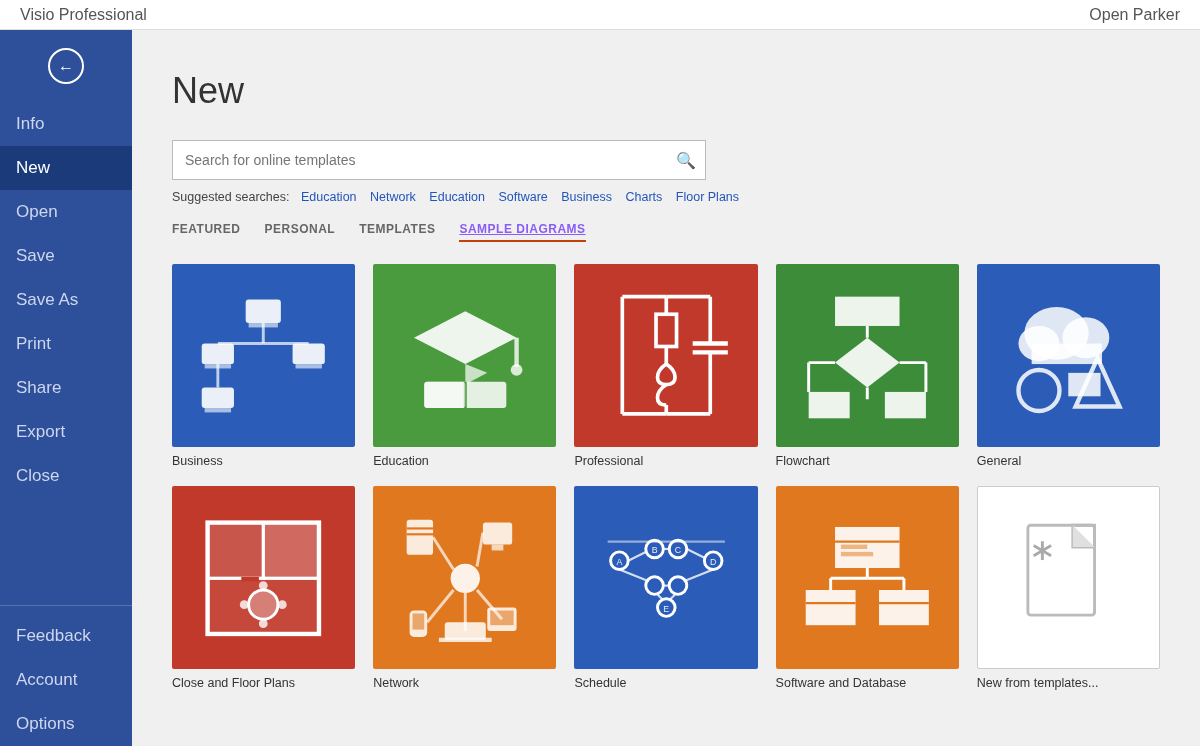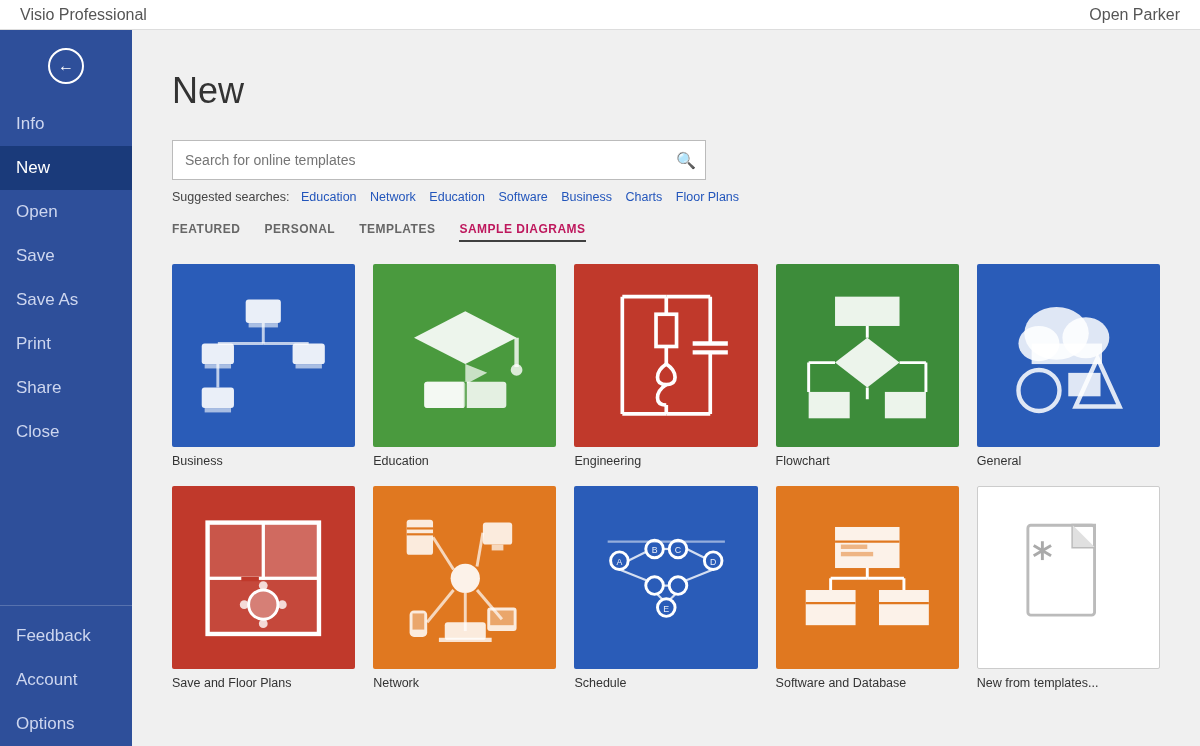--- a/index.html
+++ b/index.html
@@ -151,22 +151,23 @@
       font-size: 12px;
       font-weight: 600;
       padding-bottom: 4px;
       color: #666;
       cursor: pointer;
       letter-spacing: 0.5px;
       text-transform: uppercase;
     }
 
     .tab.active {
-      color: #be185d;
-      border-bottom: 2px solid #404040;
+      color: #8b5cf6;
+      border-bottom: 2px solid #c2410c;
+      text-decoration: underline;
     }
 
     
     .templates-grid {
       display: grid;
       grid-template-columns: repeat(5, 1fr);
       gap: 18px;
     }
 
     .template-item {
@@ -225,20 +226,21 @@
       <div class="back-circle">←</div>
     </div>
 
     <div class="sidebar-item">Info</div>
     <div class="sidebar-item active">New</div>
     <div class="sidebar-item">Open</div>
     <div class="sidebar-item">Save</div>
     <div class="sidebar-item">Save As</div>
     <div class="sidebar-item">Print</div>
     <div class="sidebar-item">Share</div>
+    <div class="sidebar-item">Export</div>
     <div class="sidebar-item">Close</div>
 
     <div class="sidebar-bottom">
       <hr class="sidebar-divider">
       <div class="sidebar-item">Feedback</div>
       <div class="sidebar-item">Account</div>
       <div class="sidebar-item">Options</div>
     </div>
   </div>
 
@@ -329,21 +331,21 @@
             <line x1="20" y1="90" x2="50" y2="90" stroke="white" stroke-width="2.5"></line>
 
             <line x1="80" y1="10" x2="50" y2="10" stroke="white" stroke-width="2.5"></line>
             <line x1="80" y1="10" x2="80" y2="42" stroke="white" stroke-width="2.5"></line>
             <line x1="68" y1="42" x2="92" y2="42" stroke="white" stroke-width="3"></line>
             <line x1="68" y1="48" x2="92" y2="48" stroke="white" stroke-width="3"></line>
             <line x1="80" y1="48" x2="80" y2="90" stroke="white" stroke-width="2.5"></line>
             <line x1="80" y1="90" x2="50" y2="90" stroke="white" stroke-width="2.5"></line>
           </svg>
         </div>
-        <div class="template-label">Engineering</div>
+        <div class="template-label">Professional</div>
       </div>
 
       <div class="template-item">
         <div class="template-thumb dark-green-bg">
           <svg viewBox="0 0 100 100" fill="none">
 
             <rect x="28" y="10" width="44" height="20" fill="white" opacity="0.9"></rect>
 
             <polygon points="50,38 72,55 50,72 28,55" fill="white" opacity="0.9"></polygon>
 
@@ -394,21 +396,21 @@
             <rect x="35" y="49" width="12" height="3" fill="#c0392b"></rect>
 
             <circle cx="50" cy="68" r="10" stroke="white" stroke-width="2" fill="rgba(255,255,255,0.3)"></circle>
 
             <circle cx="50" cy="55" r="3" fill="white" opacity="0.8"></circle>
             <circle cx="50" cy="81" r="3" fill="white" opacity="0.8"></circle>
             <circle cx="37" cy="68" r="3" fill="white" opacity="0.8"></circle>
             <circle cx="63" cy="68" r="3" fill="white" opacity="0.8"></circle>
           </svg>
         </div>
-        <div class="template-label">Save and Floor Plans</div>
+        <div class="template-label">Close and Floor Plans</div>
       </div>
 
       <div class="template-item">
         <div class="template-thumb orange-bg">
           <svg viewBox="0 0 100 100" fill="none">
 
             <circle cx="50" cy="50" r="10" fill="white" opacity="0.9"></circle>
 
             <rect x="10" y="10" width="18" height="24" rx="2" fill="white" opacity="0.85"></rect>
             <line x1="10" y1="16" x2="28" y2="16" stroke="#e07820" stroke-width="1.5"></line>

